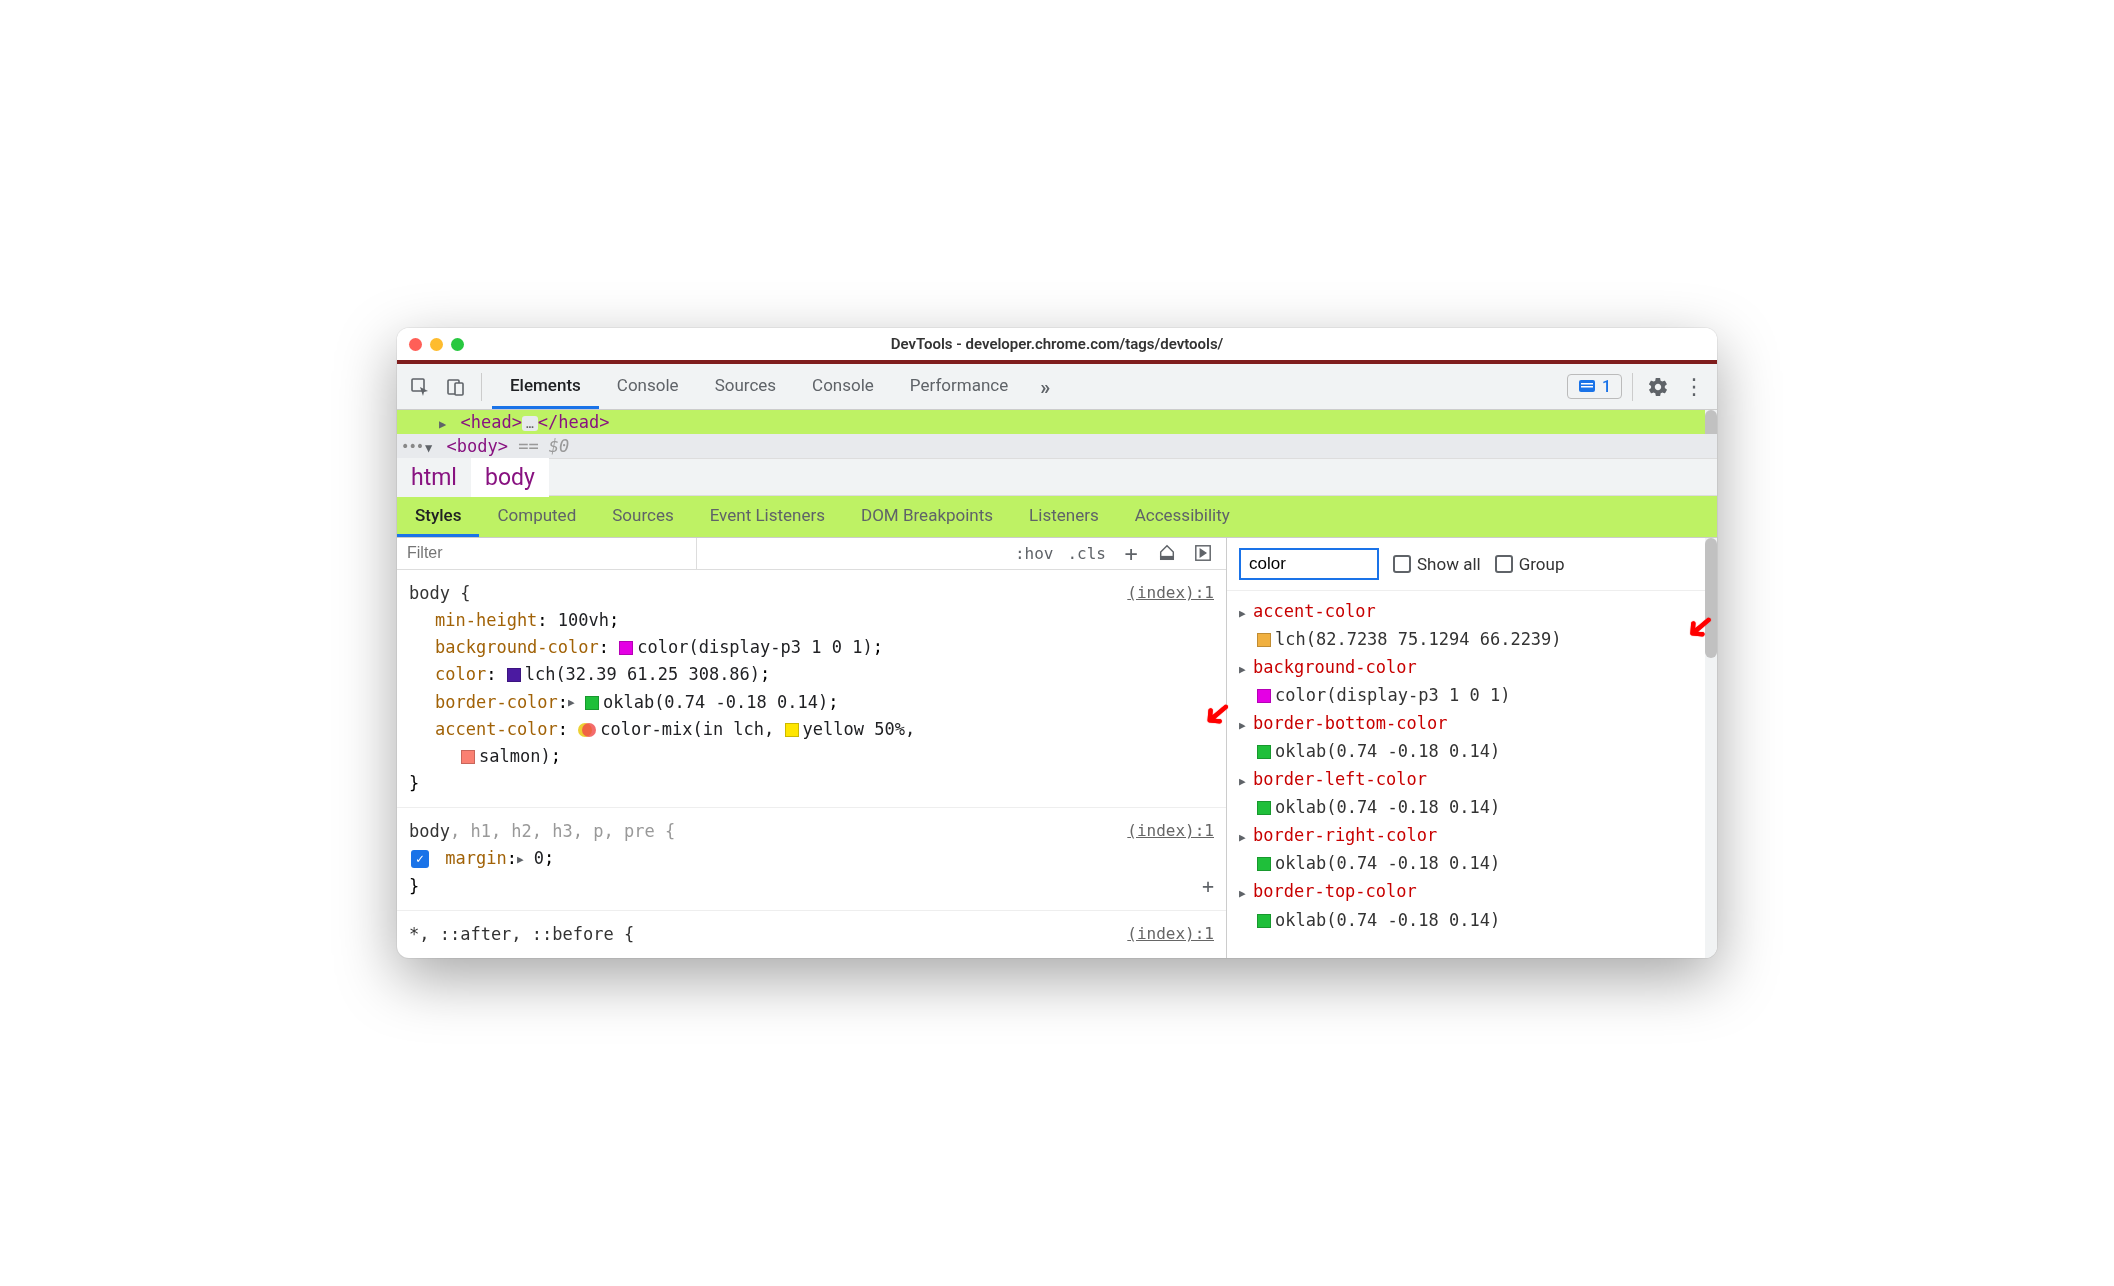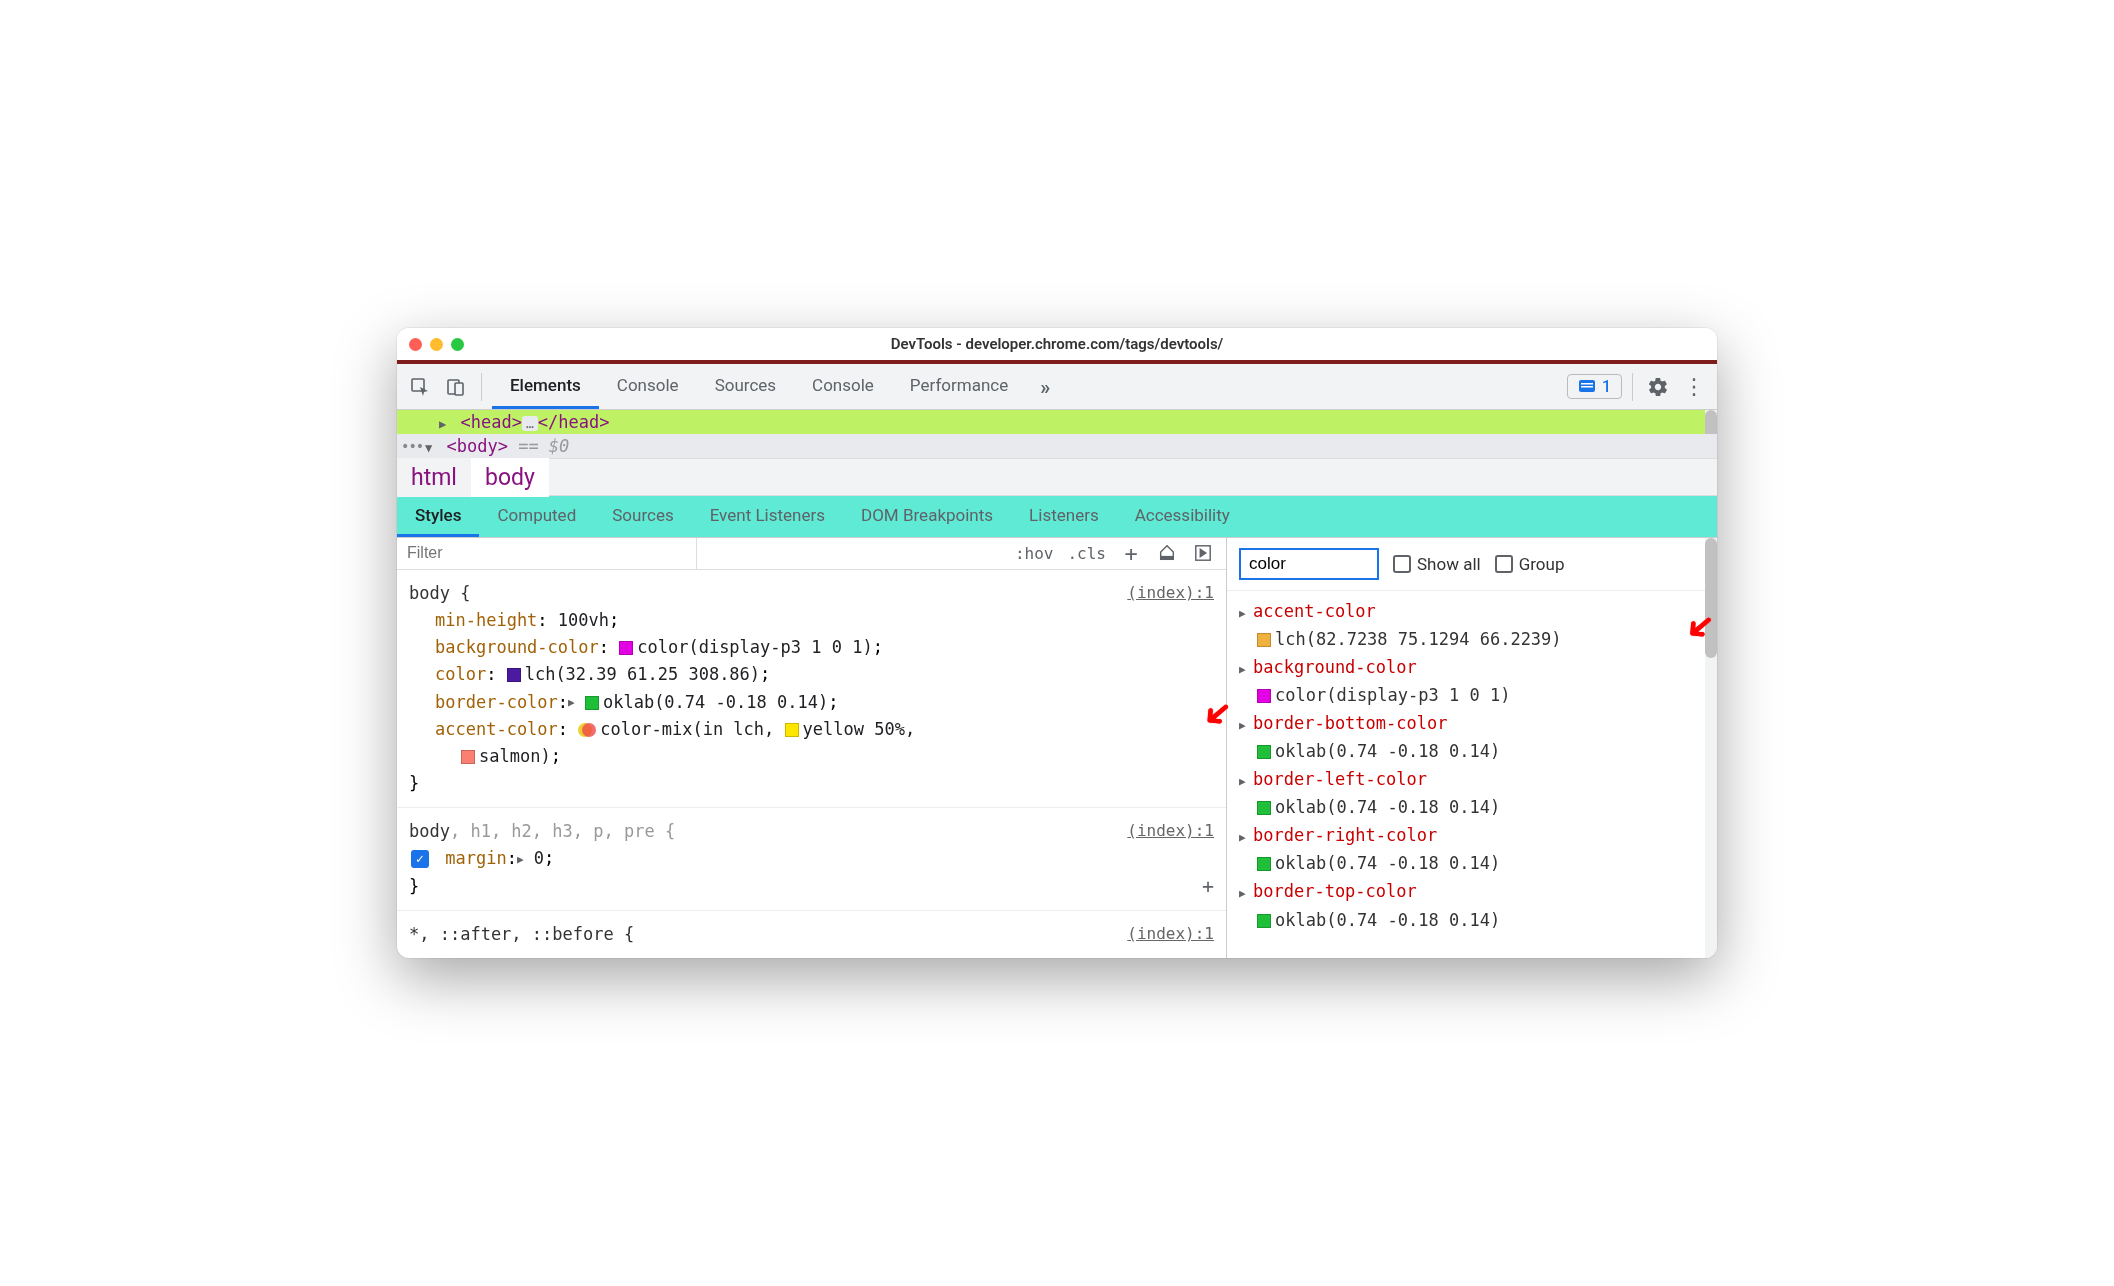--- a/index.html
+++ b/index.html
@@ -97,21 +97,21 @@
   }
   .crumb {
     padding: 6px 14px;
     color: #881280;
     background: #f1f3f4;
     position: relative;
   }
   .crumb.active { background: #fff; }
   .sub-tabs {
     display: flex; align-items: center;
-    background: #5eead4;
+    background: #bef264;
     border-bottom: 1px solid #ccc;
     height: 42px;
     font-size: 17px;
   }
   .sub-tab {
     padding: 0 18px; height: 100%;
     display: flex; align-items: center;
     color: #5f6368;
     border-bottom: 3px solid transparent;
     cursor: pointer;

